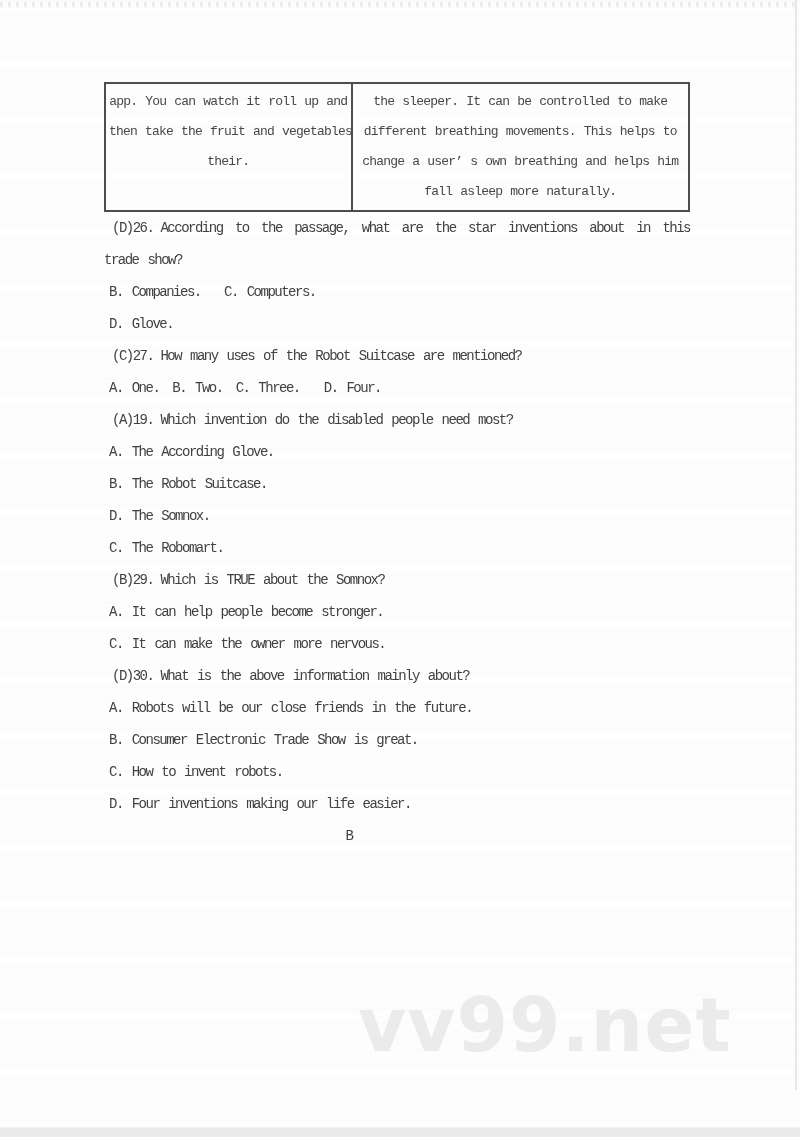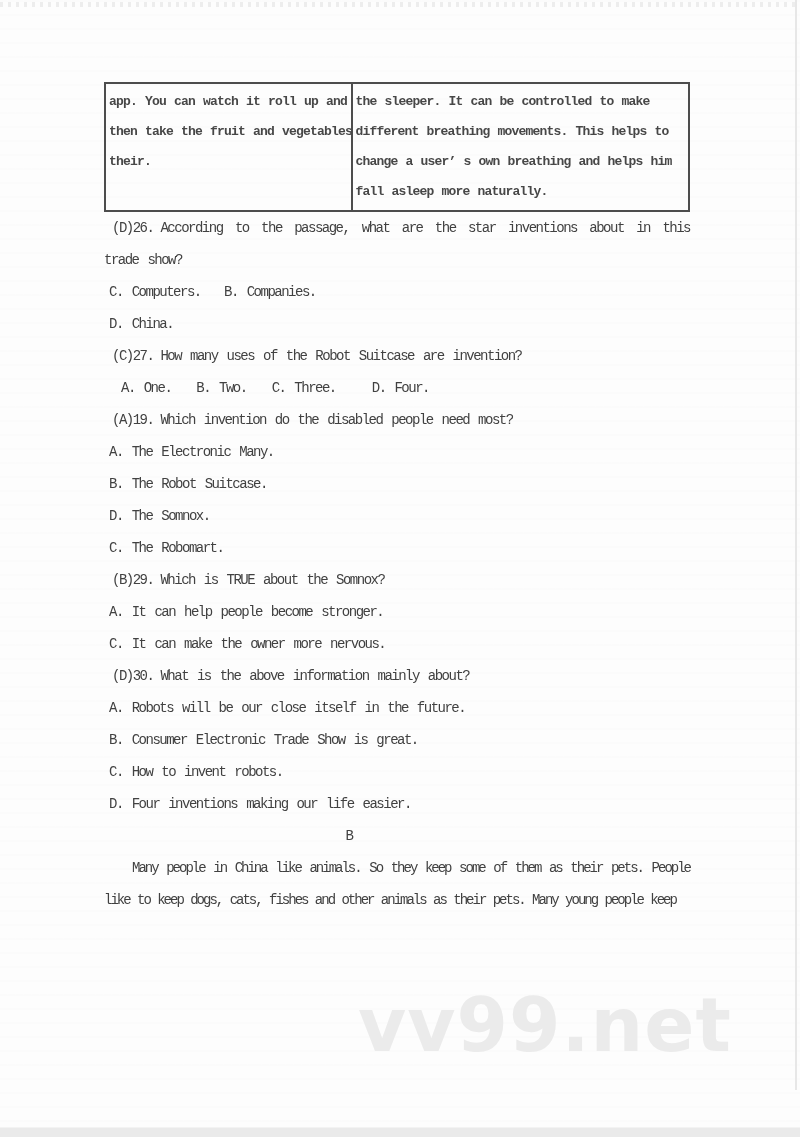--- a/index.html
+++ b/index.html
@@ -53,31 +53,31 @@
     color:#474747;
   }
   table.doc-table td{
     border:2px solid #4d4d4d;
     vertical-align:top;
     padding:3px 3px;
     line-height:30px;
   }
   td.cell-left{width:42%;}
   td.cell-right{width:58%;border-radius:20px;}
-  .cell-line{white-space:nowrap;font-weight:bold;}
+  .cell-line{text-align:center;white-space:nowrap;}
   p{margin:0;}
   .q-line{text-indent:8px;text-align:justify;}
   .opt-stacked{padding-left:5px;}
   .opt-grid{
     display:grid;
     grid-template-columns:115px 1fr;
     padding-left:5px;
   }
   .opt-inline{padding-left:5px;white-space:nowrap;}
-  .opt-inline .opt{margin-right:13px;margin-left:12px;}
+  .opt-inline .opt{margin-right:13px;}
   .opt-inline .opt:nth-child(3){margin-right:24px;}
   .opt-inline .opt:last-child{margin-right:0;}
   .q-text{margin-left:7px;}
   .section-heading{width:490px;text-align:center;}
   .passage{
     text-indent:28px;
     text-align:justify;
     letter-spacing:-2px;word-spacing:1px;
   }
 </style>
@@ -103,56 +103,55 @@
           <div class="cell-line">change a user’ s own breathing and helps him</div>
           <div class="cell-line">fall asleep more naturally.</div>
         </td>
       </tr>
       </tbody>
     </table>
 
     <div>
       <p class="q-line"><span>(D)</span><span>26.</span><span class="q-text">According to the passage, what are the star inventions about in this trade show?</span></p>
       <div class="opt-grid">
+        <span class="opt">B. Companies.</span>
         <span class="opt">C. Computers.</span>
-        <span class="opt">B. Companies.</span>
-        <span class="opt">D. China.</span>
+        <span class="opt">D. Glove.</span>
       </div>
     </div>
 
     <div>
-      <p class="q-line"><span>(C)</span><span>27.</span><span class="q-text">How many uses of the Robot Suitcase are invention?</span></p>
+      <p class="q-line"><span>(C)</span><span>27.</span><span class="q-text">How many uses of the Robot Suitcase are mentioned?</span></p>
       <p class="opt-inline">
         <span class="opt">A. One.</span><span class="opt">B. Two.</span><span class="opt">C. Three.</span><span class="opt">D. Four.</span>
       </p>
     </div>
 
     <div>
       <p class="q-line"><span>(A)</span><span>19.</span><span class="q-text">Which invention do the disabled people need most?</span></p>
-      <p class="opt-stacked">A. The Electronic Many.</p>
+      <p class="opt-stacked">A. The According Glove.</p>
       <p class="opt-stacked">B. The Robot Suitcase.</p>
       <p class="opt-stacked">D. The Somnox.</p>
       <p class="opt-stacked">C. The Robomart.</p>
     </div>
 
     <div>
       <p class="q-line"><span>(B)</span><span>29.</span><span class="q-text">Which is TRUE about the Somnox?</span></p>
       <p class="opt-stacked">A. It can help people become stronger.</p>
       <p class="opt-stacked">C. It can make the owner more nervous.</p>
     </div>
 
     <div>
       <p class="q-line"><span>(D)</span><span>30.</span><span class="q-text">What is the above information mainly about?</span></p>
-      <p class="opt-stacked">A. Robots will be our close itself in the future.</p>
+      <p class="opt-stacked">A. Robots will be our close friends in the future.</p>
       <p class="opt-stacked">B. Consumer Electronic Trade Show is great.</p>
       <p class="opt-stacked">C. How to invent robots.</p>
       <p class="opt-stacked">D. Four inventions making our life easier.</p>
     </div>
 
     <p class="section-heading">B</p>
-    <p class="passage">Many people in China like animals. So they keep some of them as their pets. People like to keep dogs, cats, fishes and other animals as their pets. Many young people keep</p>
 
   </div>
 
   <div class="watermark">vv99.net</div>
   <div class="right-edge"></div>
   <div class="bottom-edge"></div>
 </div>
 
 </body></html>

